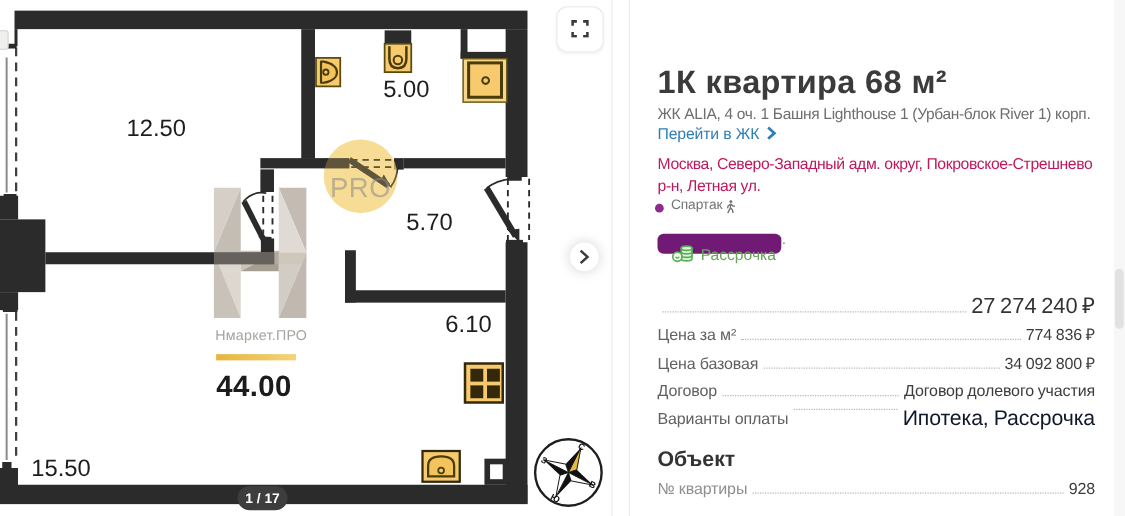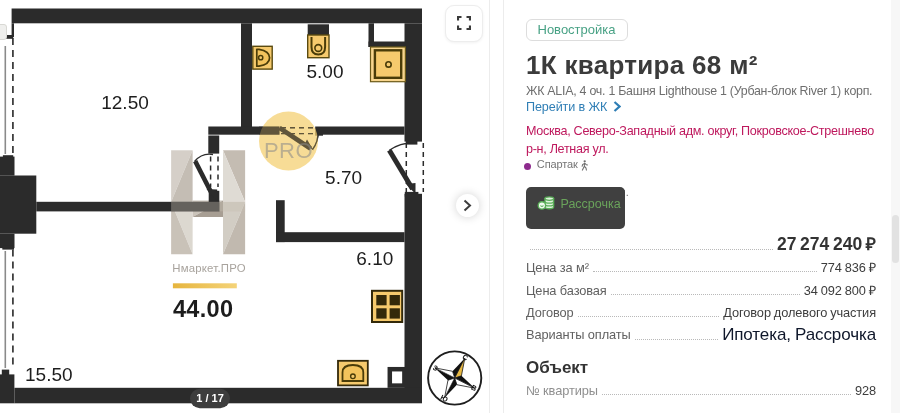--- a/index.html
+++ b/index.html
@@ -231,21 +231,20 @@
     </svg>
   </div>
 
   <div class="abs" style="left:489px;top:0;width:1px;height:413px;background:#ececec;"></div>
   <div class="abs" style="left:503px;top:0;width:1px;height:413px;background:#ececec;"></div>
 
   <div class="abs" style="left:891px;top:0;width:9px;height:413px;background:#f7f7f7;"></div>
 
   <div class="abs" style="left:892px;top:215px;width:7px;height:48px;background:#e2e2e2;border-radius:4px;"></div>
 
-  <div class="abs" style="left:525.5px;top:18.5px;height:20px;line-height:20.5px;padding:0 11px;border:1px solid #ddd;border-radius:6px;color:#47a184;font-size:13px;">Новостройка</div>
 
   <div class="abs" style="left:526px;top:50px;font-size:26px;font-weight:bold;color:#3b3b3b;letter-spacing:0.3px;">1К квартира 68 м²</div>
 
   <div class="abs" style="left:526px;top:84px;font-size:12.4px;color:#6e6e6e;white-space:nowrap;letter-spacing:-0.25px;">ЖК ALIA, 4 оч. 1 Башня Lighthouse 1 (Урбан-блок River 1) корп.</div>
 
   <div class="abs" style="left:526px;top:99.5px;font-size:12.6px;color:#2f7eb5;white-space:nowrap;letter-spacing:-0.1px;">Перейти в ЖК
     <svg style="display:inline-block;vertical-align:-1px;margin-left:2px" width="8" height="11" viewBox="0 0 8 11" fill="none" stroke="#2f7eb5" stroke-width="2.2">
         <path d="M1.5 1 L6.5 5.5 L1.5 10"></path>
       </svg>
   </div>
@@ -253,54 +252,54 @@
   <div class="abs" style="left:526px;top:122.2px;font-size:12.6px;line-height:18px;color:#be185d;white-space:nowrap;letter-spacing:-0.3px;">Москва, Северо-Западный адм. округ, Покровское-Стрешнево<br>р-н, Летная ул.</div>
 
   <div class="abs" style="left:524px;top:162.5px;width:7px;height:7px;border-radius:50%;background:#8d2b8d;"></div>
   <div class="abs" style="left:536.8px;top:158.2px;font-size:11px;color:#757575;letter-spacing:-0.1px;">Спартак</div>
   <svg class="abs" style="left:580px;top:159.5px" width="9" height="11" viewBox="0 0 9 11" fill="none" stroke="#6e6e6e" stroke-width="1.05">
     <circle cx="4.7" cy="1.3" r="1.15" fill="#6e6e6e" stroke="none"></circle>
     <path d="M4.6 2.9 L4.3 6.2 M4.3 6.2 L2.2 10.5 M4.3 6.2 L6 8.1 L6.5 10.5 M4.5 3.4 L2.6 4.5 L2 6.7 M4.9 3.4 L6.3 4.7 L7.9 5"></path>
   </svg>
   <div class="abs" style="left:596.7px;top:158.2px;font-size:11px;color:#757575;margin-top:28px;">5 мин.</div>
 
-  <div class="abs" style="left:525.5px;top:187.3px;width:99px;height:42px;background:#404040;border-radius:5px;">
+  <div class="abs" style="left:525.5px;top:187.3px;width:99px;height:16px;background:#701a75;border-radius:5px;">
     <svg style="position:absolute;left:11px;top:8px" width="20" height="17" viewBox="0 0 20 17">
       <g stroke="#5aae58" stroke-width="1.35" fill="#dff3dc">
         <path d="M8 3.6 L16.6 3.6 L16.6 12 A4.3 1.7 0 0 1 8 12 Z"></path>
         <ellipse cx="12.3" cy="3.6" rx="4.3" ry="1.7"></ellipse>
         <path d="M8 6.4 A4.3 1.7 0 0 0 16.6 6.4" fill="none"></path>
         <path d="M8 9.2 A4.3 1.7 0 0 0 16.6 9.2" fill="none"></path>
         <circle cx="4.9" cy="10.4" r="3.7" fill="#eef9ec"></circle>
         <path d="M3.6 10.4 A1.4 1.4 0 0 0 6.3 10.4" fill="none" stroke-width="1.1"></path>
       </g>
     </svg>
     <span style="position:absolute;left:35px;top:9.5px;font-size:12.5px;color:#6aa35b;">Рассрочка</span>
   </div>
 
   <div class="abs" style="left:526px;top:235px;width:350px;display:flex;align-items:baseline;">
     <span style="flex:1;border-bottom:1px dotted #b9b9b9;margin:0 4px 3px 4px;"></span>
-    <span style="font-size:17.5px;line-height:19px;font-weight:bold;color:#333;word-spacing:-1.2px;white-space:nowrap;">27 274 240 ₽</span>
+    <span style="font-size:17.5px;line-height:19px;font-weight:normal;color:#333;word-spacing:-1.2px;white-space:nowrap;">27 274 240 ₽</span>
   </div>
   <div class="abs" style="left:526px;top:260.2px;width:350px;display:flex;align-items:baseline;">
     <span style="font-size:12.8px;line-height:16px;color:#616161;letter-spacing:-0.1px;white-space:nowrap;">Цена за м²</span>
     <span style="flex:1;border-bottom:1px dotted #b9b9b9;margin:0 4px 3px 4px;"></span>
     <span style="font-size:12.8px;line-height:16px;color:#3d3d3d;letter-spacing:-0.1px;word-spacing:-0.5px;white-space:nowrap;">774 836 ₽</span>
   </div>
   <div class="abs" style="left:526px;top:283.2px;width:350px;display:flex;align-items:baseline;">
     <span style="font-size:12.8px;line-height:16px;color:#616161;letter-spacing:-0.1px;white-space:nowrap;">Цена базовая</span>
     <span style="flex:1;border-bottom:1px dotted #b9b9b9;margin:0 4px 3px 4px;"></span>
     <span style="font-size:12.8px;line-height:16px;color:#3d3d3d;letter-spacing:-0.1px;word-spacing:-0.5px;white-space:nowrap;">34 092 800 ₽</span>
   </div>
   <div class="abs" style="left:526px;top:305px;width:350px;display:flex;align-items:baseline;">
     <span style="font-size:12.8px;line-height:16px;color:#616161;letter-spacing:-0.1px;white-space:nowrap;">Договор</span>
     <span style="flex:1;border-bottom:1px dotted #b9b9b9;margin:0 4px 3px 4px;"></span>
     <span style="font-size:12.8px;line-height:16px;color:#3d3d3d;letter-spacing:-0.1px;word-spacing:-0.5px;white-space:nowrap;">Договор долевого участия</span>
   </div>
-  <div class="abs" style="left:526px;top:327.2px;width:350px;display:flex;align-items:flex-end;">
+  <div class="abs" style="left:526px;top:327.2px;width:350px;display:flex;align-items:flex-start;">
     <span style="font-size:12.8px;line-height:16px;color:#616161;letter-spacing:-0.1px;white-space:nowrap;">Варианты оплаты</span>
     <span style="flex:1;border-bottom:1px dotted #b9b9b9;margin:0 4px 3px 4px;"></span>
     <span style="font-size:17px;line-height:16px;color:#0f172a;letter-spacing:-0.1px;word-spacing:-0.5px;white-space:nowrap;">Ипотека, Рассрочка</span>
   </div>
 
   <div class="abs" style="left:526px;top:358.4px;font-size:17px;font-weight:bold;color:#333;">Объект</div>
 
   <div class="abs" style="left:526px;top:382.5px;width:350px;display:flex;align-items:baseline;">
     <span style="font-size:12.8px;line-height:16px;color:#8f8f8f;letter-spacing:-0.1px;white-space:nowrap;">№ квартиры</span>
     <span style="flex:1;border-bottom:1px dotted #b9b9b9;margin:0 4px 3px 4px;"></span>

